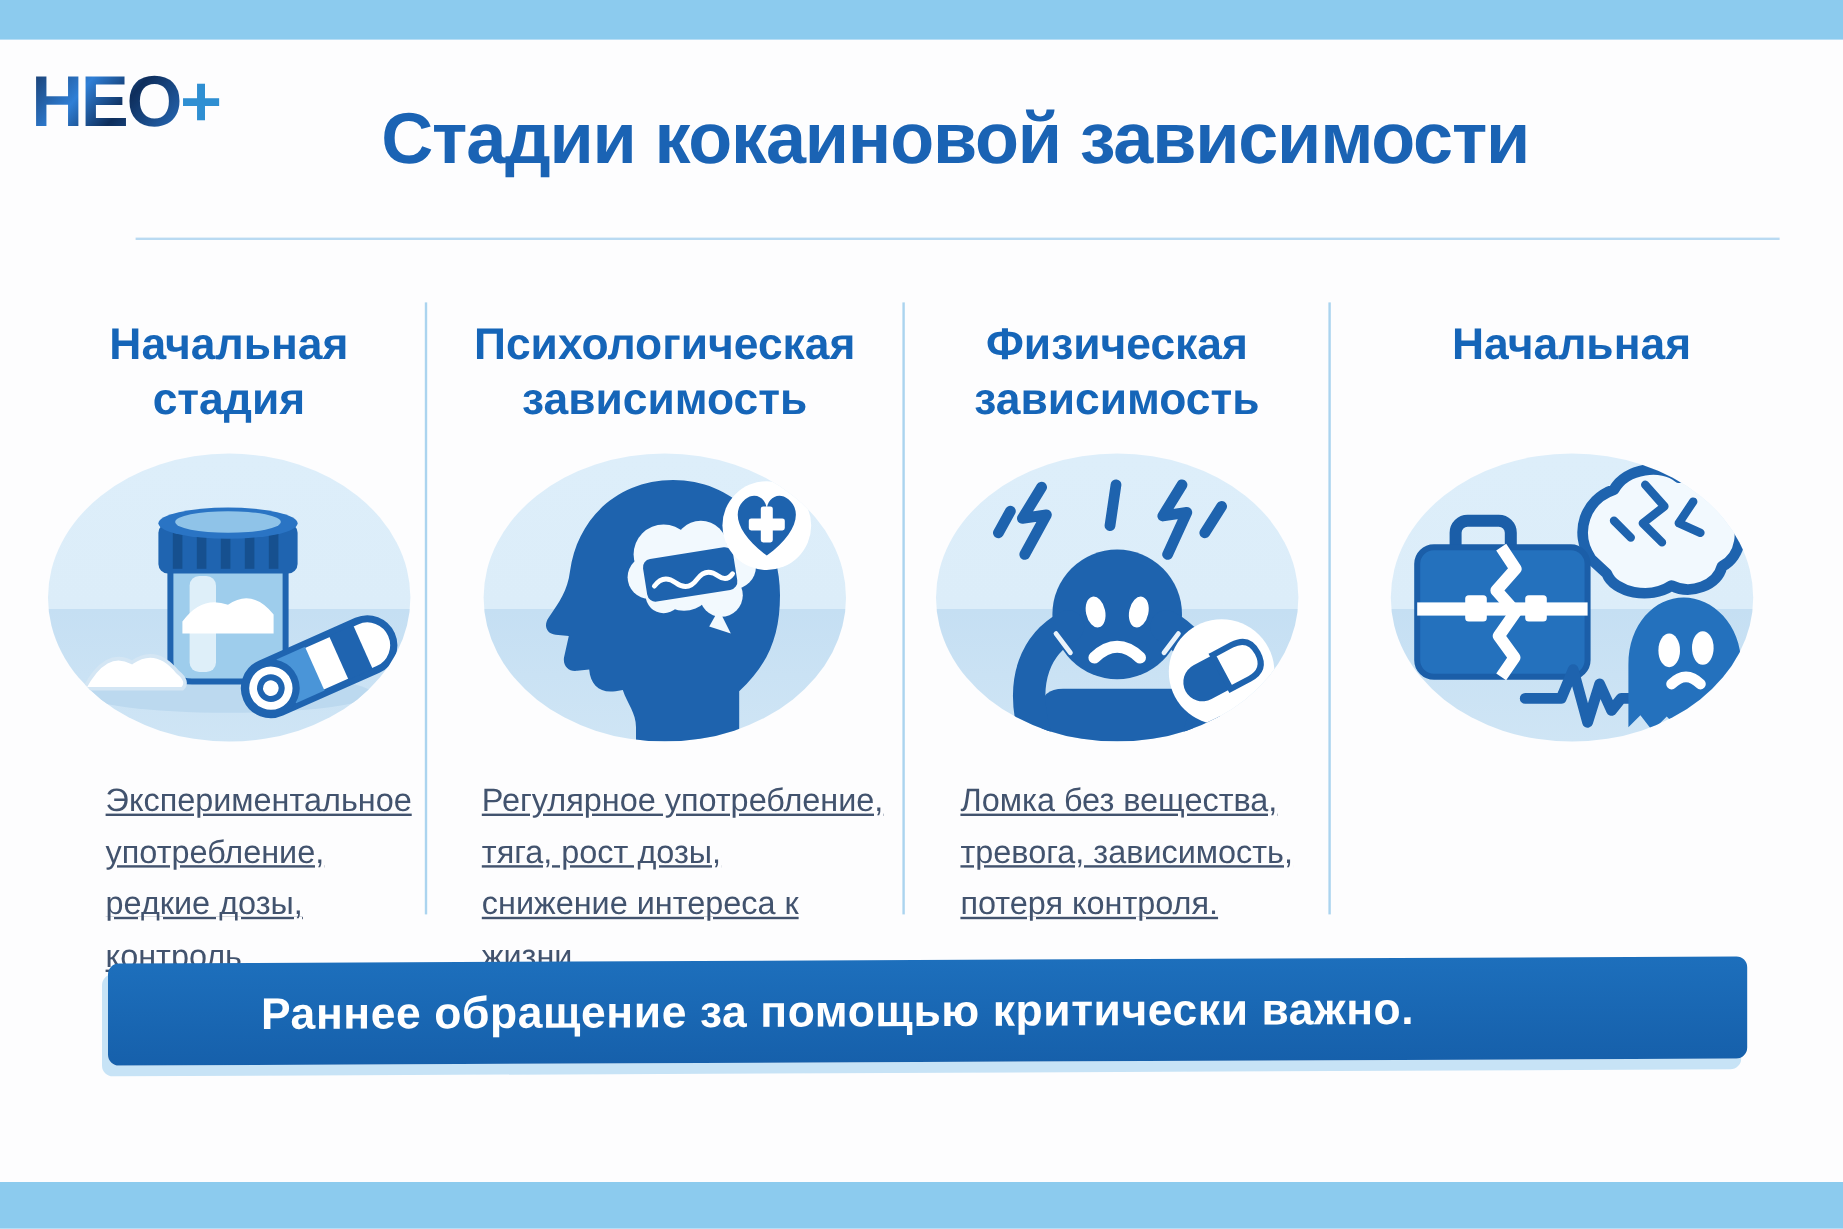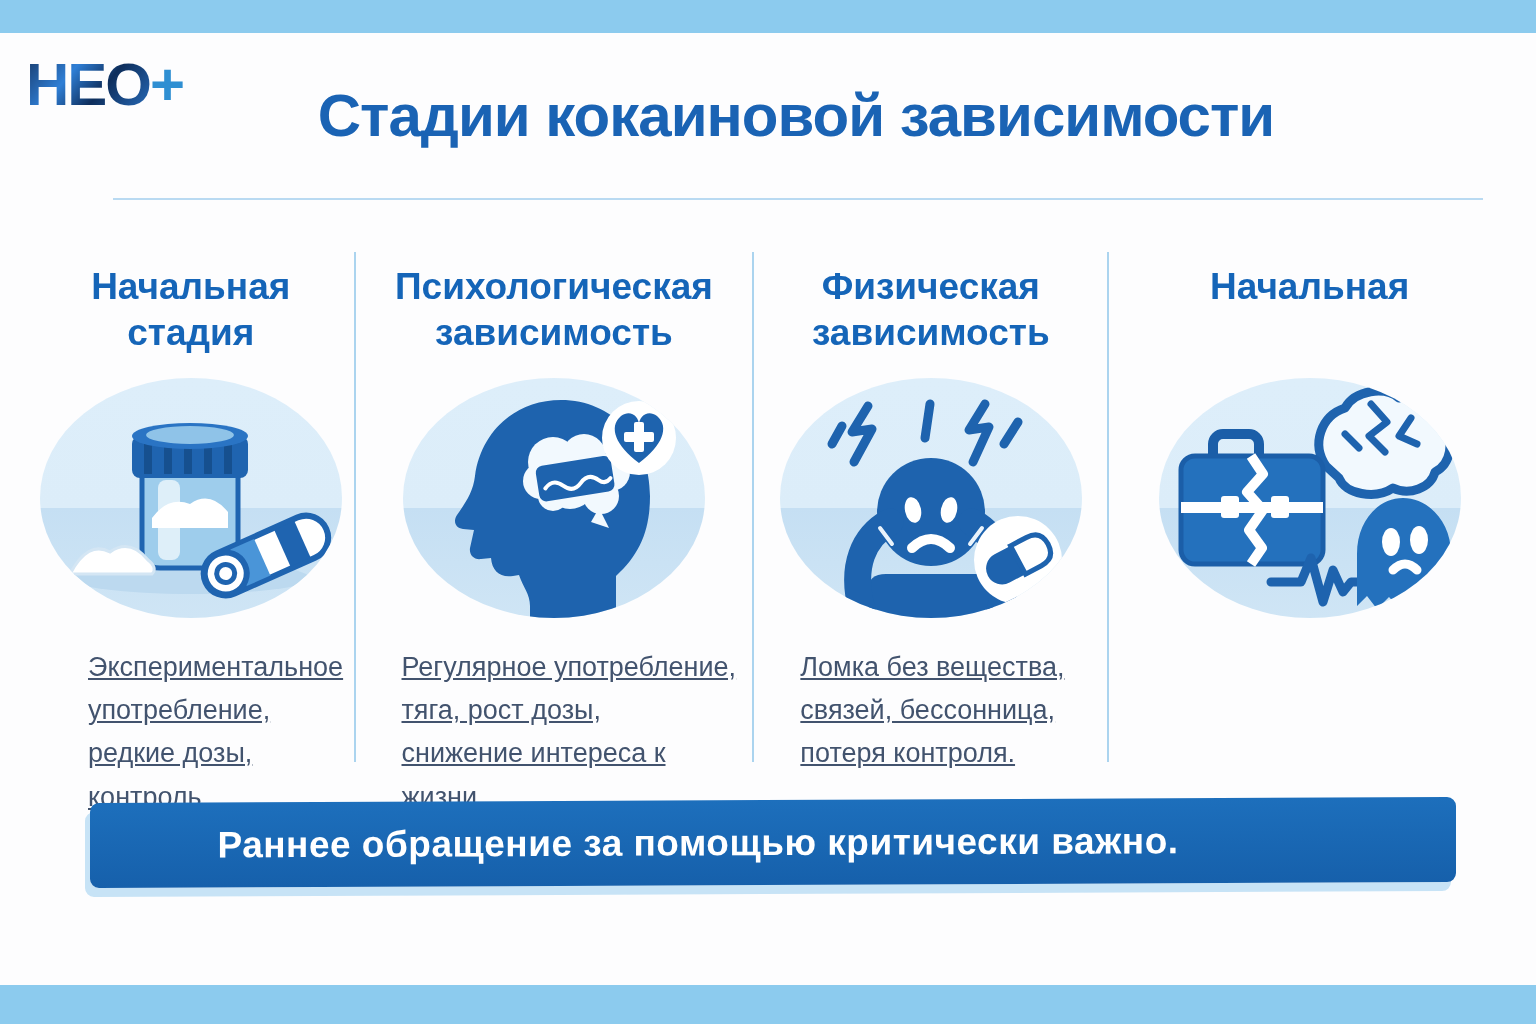--- a/index.html
+++ b/index.html
@@ -179,21 +179,21 @@
         <path d="M132 170 Q151 152 170 170" stroke="#ffffff" stroke-width="10" fill="none" stroke-linecap="round"></path>
 
         <circle cx="238" cy="182" r="44" fill="#ffffff"></circle>
         <g transform="rotate(-28 238 182)">
           <rect x="204" y="166" width="68" height="32" rx="16" fill="#1e63ae"></rect>
           <path d="M238 166 L256 166 Q272 166 272 182 Q272 198 256 198 L238 198 Z" fill="#ffffff" stroke="#1e63ae" stroke-width="5"></path>
         </g>
       </svg>
     </div>
     <div class="col-desc">Ломка без вещества,
-связей, бессонница,
+тревога, зависимость,
 потеря контроля.</div>
   </div>
 
   <div class="col">
     <div class="col-heading">Начальная</div>
     <div class="icon-wrap">
       <svg width="302" height="240" viewBox="0 0 302 240">
 
         <g stroke="#1e63ae" stroke-width="9" fill="#f2f9fe" stroke-linejoin="round">
           <path d="M167 88 C152 66 162 38 186 30 C196 12 226 8 240 20 C262 12 284 28 284 50 C296 62 292 86 276 94 C272 110 250 118 234 110 C216 122 186 116 180 100 Z"></path>

